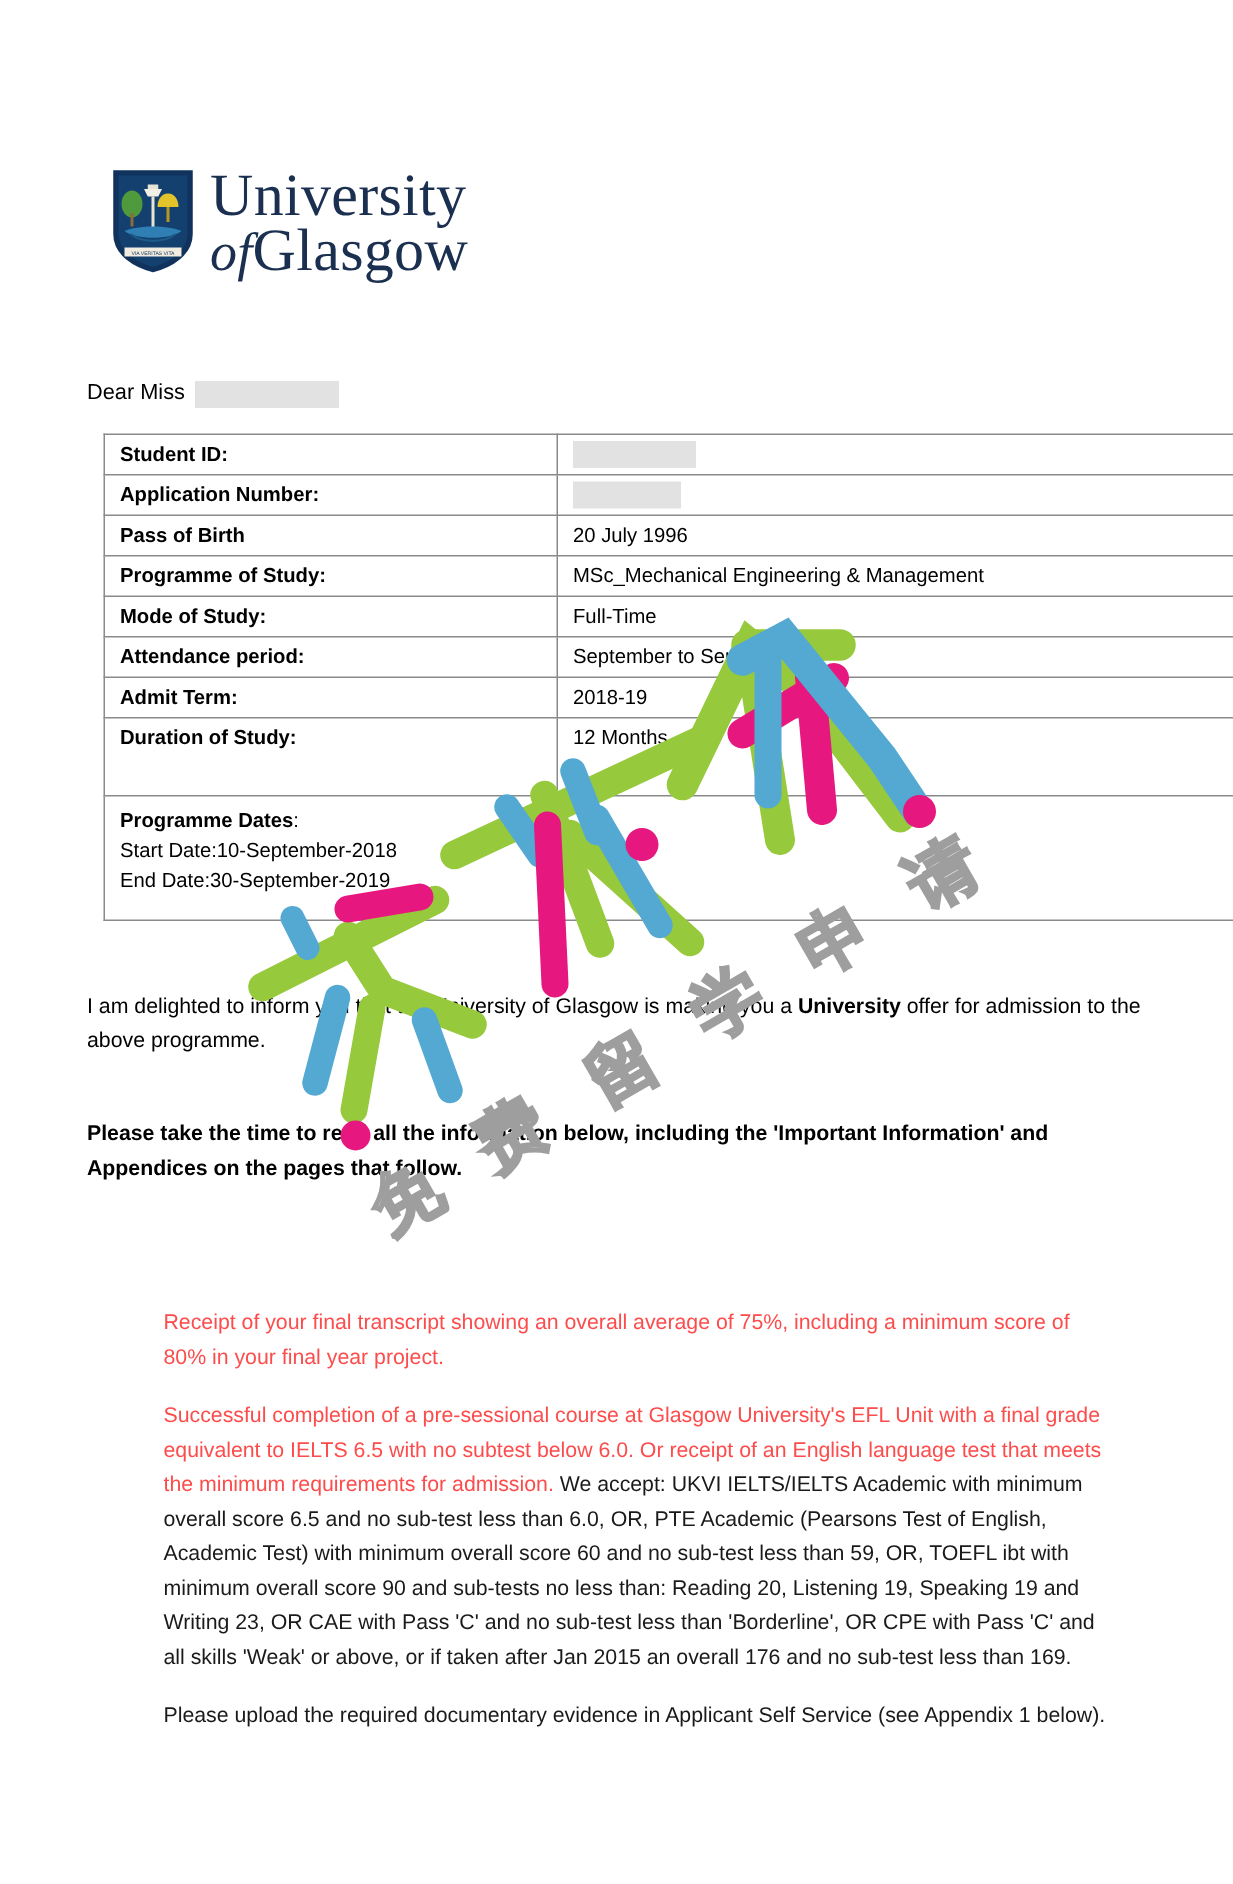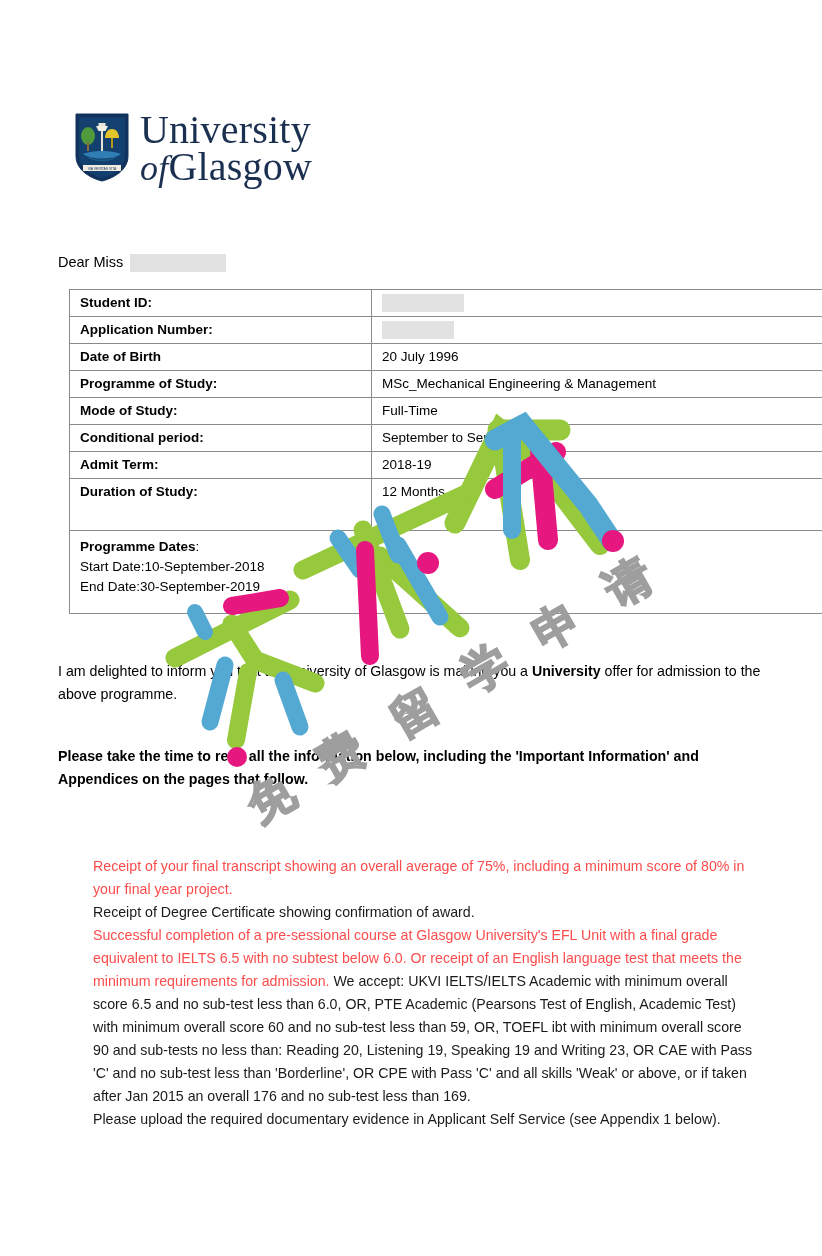--- a/index.html
+++ b/index.html
@@ -64,21 +64,21 @@
   #para-intro{top:660px;}
   #para-please{top:745px;font-weight:bold;}
   #para-conditions{top:810px;font-weight:bold;}
 
   .conditions{
     position:absolute;left:93px;top:855px;width:665px;
     font-size:14.2px;line-height:1.62;
   }
   .cond-red{color:#fc4c4c;}
   .cond-black{color:#1a1a1a;}
-  .cond-line{margin:0;}
+  .cond-line{margin:16px;}
 
   
   .watermark{
     position:absolute;left:0;top:0;width:822px;height:1256px;
     pointer-events:none;
   }
   .wm-text{
     position:absolute;
     font-family:"DejaVu Sans", sans-serif;
     font-size:46px;
@@ -124,33 +124,33 @@
     <tbody>
       <tr>
         <td class="label">Student ID:</td>
         <td class="value"><span class="redact redact-id"></span></td>
       </tr>
       <tr>
         <td class="label">Application Number:</td>
         <td class="value"><span class="redact redact-app"></span></td>
       </tr>
       <tr>
-        <td class="label">Date of Birth</td>
+        <td class="label">Pass of Birth</td>
         <td class="value">20 July 1996</td>
       </tr>
       <tr>
         <td class="label">Programme of Study:</td>
         <td class="value">MSc_Mechanical Engineering &amp; Management</td>
       </tr>
       <tr>
         <td class="label">Mode of Study:</td>
         <td class="value">Full-Time</td>
       </tr>
       <tr>
-        <td class="label">Conditional period:</td>
+        <td class="label">Attendance period:</td>
         <td class="value">September to September</td>
       </tr>
       <tr>
         <td class="label">Admit Term:</td>
         <td class="value">2018-19</td>
       </tr>
       <tr class="tall">
         <td class="label">Duration of Study:</td>
         <td class="value">12   Months</td>
       </tr>
@@ -166,21 +166,20 @@
 
   <div class="body-text" id="para-intro">
     <span>I am delighted to inform you that the University of Glasgow is making you a </span><b>University</b><span> offer for admission to the above programme.</span>
   </div>
 
   <div class="body-text" id="para-please">Please take the time to read all the information below, including the 'Important Information' and Appendices on the pages that follow.</div>
 
 
   <div class="conditions">
     <p class="cond-line cond-red">Receipt of your final transcript showing an overall average of 75%, including a minimum score of 80% in your final year project.</p>
-    <p class="cond-line cond-black">Receipt of Degree Certificate showing confirmation of award.</p>
     <p class="cond-line"><span class="cond-red">Successful completion of a pre-sessional course at Glasgow University's EFL Unit with a final grade equivalent to IELTS 6.5 with no subtest below 6.0. Or receipt of an English language test that meets the minimum requirements for admission. </span><span class="cond-black">We accept: UKVI IELTS/IELTS Academic with minimum overall score 6.5 and no sub-test less than 6.0, OR, PTE Academic (Pearsons Test of English, Academic Test) with minimum overall score 60 and no sub-test less than 59, OR, TOEFL ibt with minimum overall score 90 and sub-tests no less than: Reading 20, Listening 19, Speaking 19 and Writing 23, OR CAE with Pass 'C' and no sub-test less than 'Borderline', OR CPE with Pass 'C' and all skills 'Weak' or above, or if taken after Jan 2015 an overall 176 and no sub-test less than 169.</span></p>
     <p class="cond-line cond-black">Please upload the required documentary evidence in Applicant Self Service (see Appendix 1 below).</p>
   </div>
 
   <div class="watermark">
     <svg width="822" height="1256" viewBox="0 0 822 1256">
       <g stroke-linecap="round" fill="none">
 
         <path d="M455 523 L500 430 L540 462" stroke="#97c93d" stroke-width="21"></path>
         <path d="M498 430 L560 430" stroke="#97c93d" stroke-width="21"></path>

